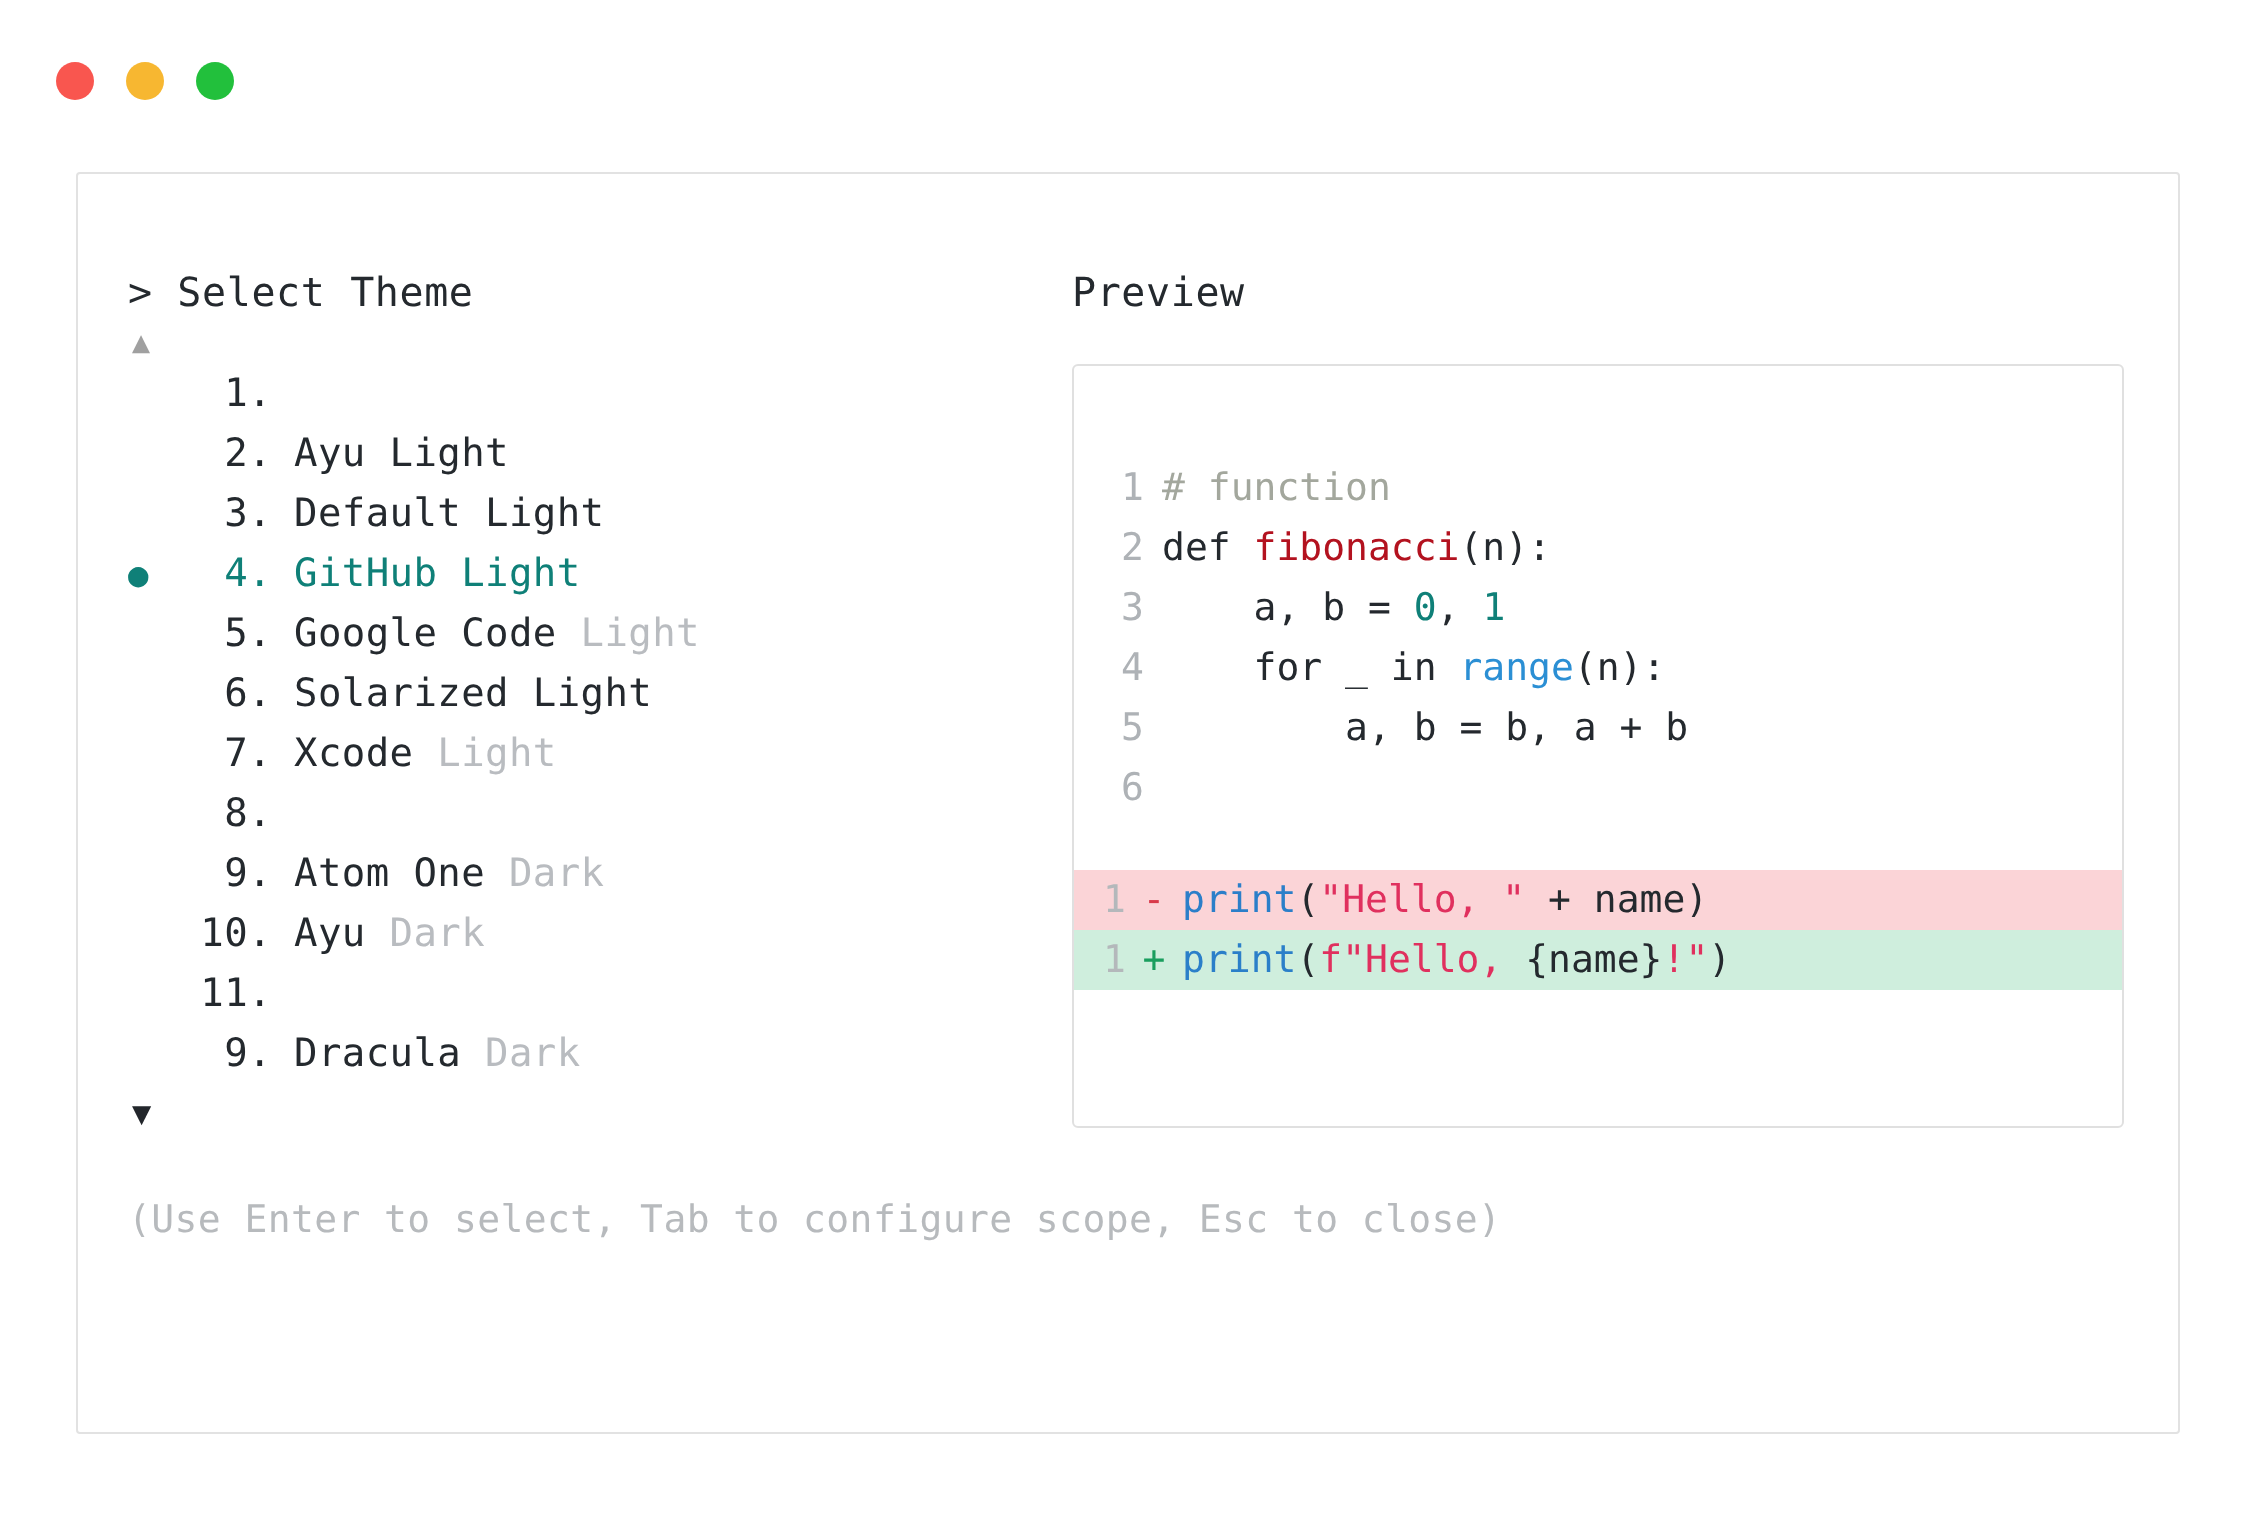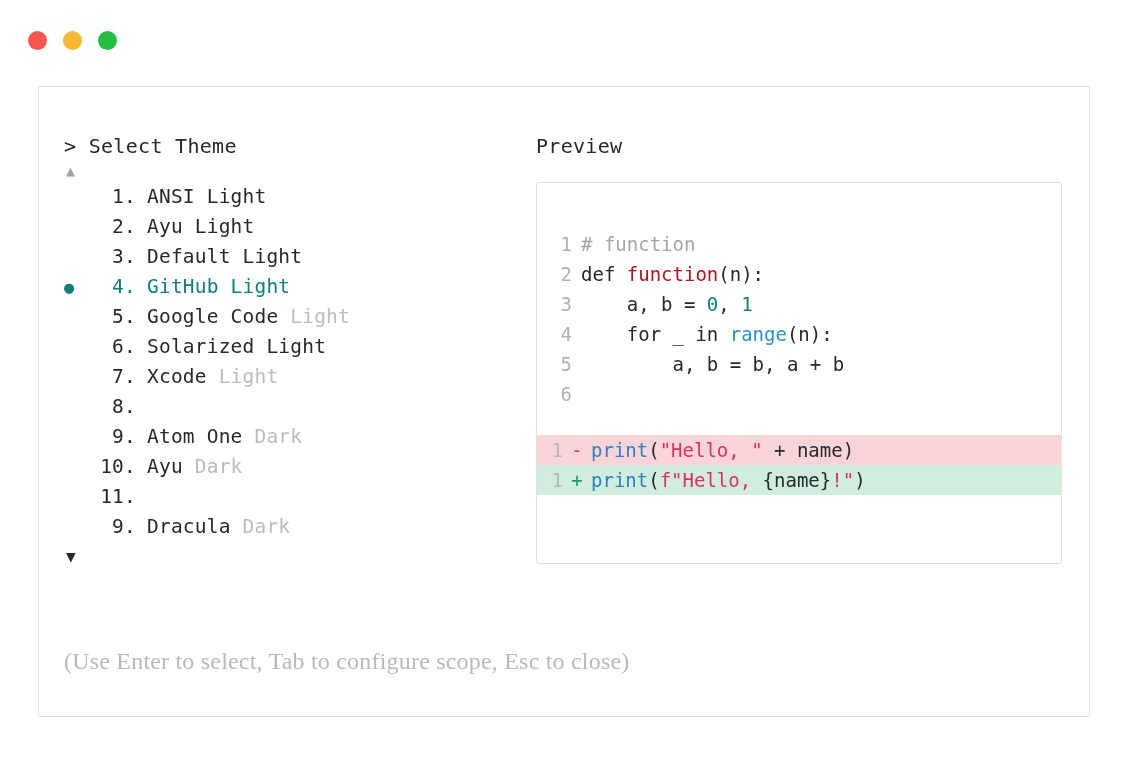--- a/index.html
+++ b/index.html
@@ -110,27 +110,26 @@
     white-space: pre;
   }
   .name-col { padding-left: 11px; white-space: pre; }
   .suffix-dim { color: #b9bcc0; }
   .theme-item.selected .num-col,
   .theme-item.selected .name-col { color: #0f8078; }
 
   .hint {
     position: absolute;
     left: 25px;
-    top: 560px;
-    font-size: 24px;
+    top: 509px;
+    font-size: 19px;
     line-height: 28px;
     color: #b7babd;
     letter-spacing: 0.2px;
     white-space: pre;
-    font-family: Liberation Serif, serif;
   }
 
   
   .right-pane {
     position: absolute;
     left: 497px;
     top: 46px;
     width: 530px;
   }
   .preview-label {
@@ -216,21 +215,21 @@
   <span class="dot" style="background: rgb(34, 192, 60);"></span>
 </div>
 
 <div class="card">
   <div class="columns">
 
     <div class="left-pane">
       <div class="prompt-line">&gt; Select Theme</div>
       <div class="scroll-arrow up">▲</div>
       <ul class="theme-list">
-          <li class="theme-item"><span class="bullet-col"> </span><span class="num-col"> 1.</span><span class="name-col">ANSI Light</span></li>
+          <li class="theme-item"><span class="bullet-col"> </span><span class="num-col"> 1.</span></li>
           <li class="theme-item"><span class="bullet-col"> </span><span class="num-col"> 2.</span><span class="name-col">Ayu Light</span></li>
           <li class="theme-item"><span class="bullet-col"> </span><span class="num-col"> 3.</span><span class="name-col">Default Light</span></li>
           <li class="theme-item selected"><span class="bullet-col">●</span><span class="num-col"> 4.</span><span class="name-col">GitHub Light</span></li>
           <li class="theme-item"><span class="bullet-col"> </span><span class="num-col"> 5.</span><span class="name-col">Google Code <span class="suffix-dim">Light</span></span></li>
           <li class="theme-item"><span class="bullet-col"> </span><span class="num-col"> 6.</span><span class="name-col">Solarized Light</span></li>
           <li class="theme-item"><span class="bullet-col"> </span><span class="num-col"> 7.</span><span class="name-col">Xcode <span class="suffix-dim">Light</span></span></li>
           <li class="theme-item"><span class="bullet-col"> </span><span class="num-col"> 8.</span></li>
           <li class="theme-item"><span class="bullet-col"> </span><span class="num-col"> 9.</span><span class="name-col">Atom One <span class="suffix-dim">Dark</span></span></li>
           <li class="theme-item"><span class="bullet-col"> </span><span class="num-col">10.</span><span class="name-col">Ayu <span class="suffix-dim">Dark</span></span></li>
           <li class="theme-item"><span class="bullet-col"> </span><span class="num-col">11.</span></li>
@@ -239,21 +238,21 @@
       <div class="scroll-arrow down">▼</div>
     </div>
 
     <div class="hint">(Use Enter to select, Tab to configure scope, Esc to close)</div>
 
     <div class="right-pane">
       <div class="preview-label">Preview</div>
       <div class="preview-box">
         <div class="code-area">
             <div class="code-line"><span class="gutter">1</span><span class="content"><span class="tok-comment"># function</span></span></div>
-            <div class="code-line"><span class="gutter">2</span><span class="content"><span class="tok-keyword">def </span><span class="tok-func">function</span><span class="tok-plain">(n):</span></span></div>
+            <div class="code-line"><span class="gutter">2</span><span class="content"><span class="tok-keyword">def </span><span class="tok-func">fibonacci</span><span class="tok-plain">(n):</span></span></div>
             <div class="code-line"><span class="gutter">3</span><span class="content"><span class="tok-plain">    a, b = </span><span class="tok-num">0</span><span class="tok-plain">, </span><span class="tok-num">1</span></span></div>
             <div class="code-line"><span class="gutter">4</span><span class="content"><span class="tok-plain">    for _ in </span><span class="tok-builtin">range</span><span class="tok-plain">(n):</span></span></div>
             <div class="code-line"><span class="gutter">5</span><span class="content"><span class="tok-plain">        a, b = b, a + b</span></span></div>
             <div class="code-line"><span class="gutter">6</span></div>
             <div class="blank-line"></div>
             <div class="diff-line removed"><span class="gutter">1</span><span class="marker">-</span><span class="content"><span class="tok-print">print</span><span class="tok-plain">(</span><span class="tok-string">"Hello, "</span><span class="tok-plain"> + name)</span></span></div>
             <div class="diff-line added"><span class="gutter">1</span><span class="marker">+</span><span class="content"><span class="tok-print">print</span><span class="tok-plain">(</span><span class="tok-string">f"Hello, </span><span class="tok-plain">{name}</span><span class="tok-string">!"</span><span class="tok-plain">)</span></span></div>
           </div>
       </div>
     </div>

